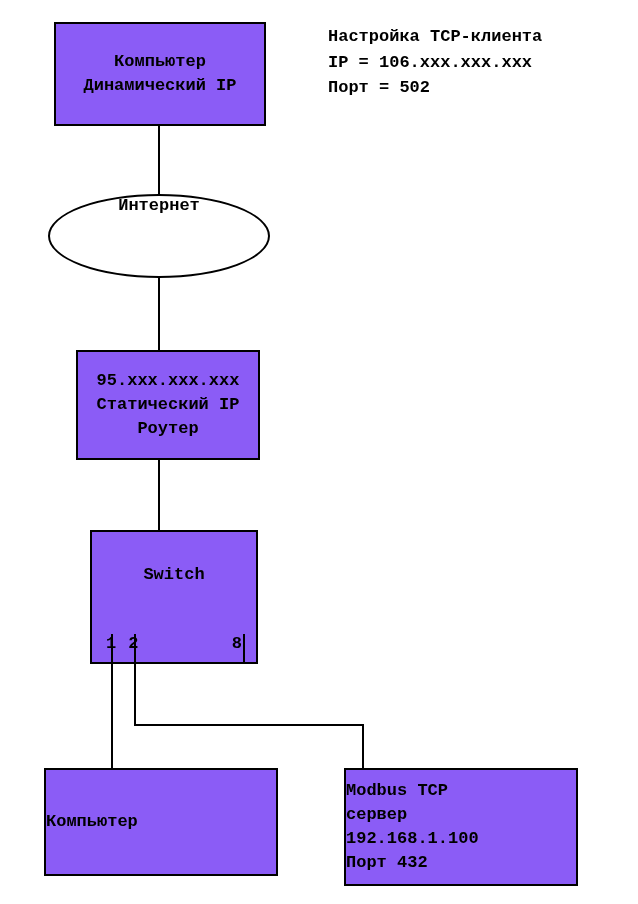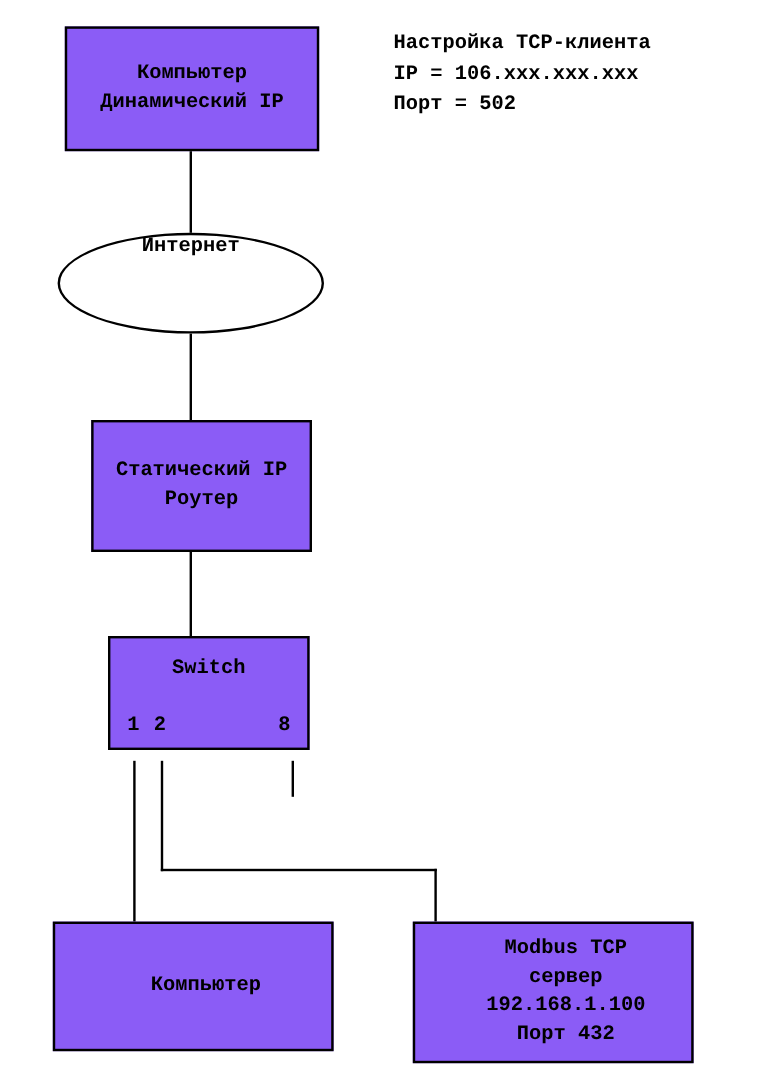--- a/index.html
+++ b/index.html
@@ -18,22 +18,22 @@
       border: 2px solid black;
       background: #8b5cf6;
       text-align: center;
       display: flex;
       flex-direction: column;
       justify-content: center;
       align-items: center;
       line-height: 1.4;
     }
     .box-left {
-      align-items: center;
-      padding-left: 21px;
+      align-items: flex-start;
+      padding-left: 0;
     }
     .ellipse {
       position: absolute;
       border: 2px solid black;
       border-radius: 50%;
       background: white;
       display: flex;
       justify-content: center;
     }
     .line {
@@ -71,27 +71,28 @@
 
 <div class="line vline" style="left:158px; top:126px; height:68px;"></div>
 
 <div class="ellipse" style="left:48px; top:194px; width:222px; height:84px;">
   <div>Интернет</div>
 </div>
 
 <div class="line vline" style="left:158px; top:278px; height:72px;"></div>
 
 <div class="box" style="left:76px; top:350px; width:184px; height:110px;">
+  <div>95.xxx.xxx.xxx</div>
   <div>Статический IP</div>
   <div>Роутер</div>
 </div>
 
 <div class="line vline" style="left:158px; top:460px; height:70px;"></div>
 
-<div class="box" style="left:90px; top:530px; width:168px; height:95px; justify-content:flex-start; padding-top:14px;">
+<div class="box" style="left:90px; top:530px; width:168px; height:134px; justify-content:flex-start; padding-top:31px;">
   <div>Switch</div>
   <div class="switch-ports">
     <span class="port-label" style="margin-left:0;">1</span>
     <span class="port-label" style="margin-left:12px;">2</span>
     <span class="port-label" style="margin-left:auto;">8</span>
   </div>
 </div>
 
 <div class="line vline" style="left:111px; top:634px; height:134px;"></div>
 

